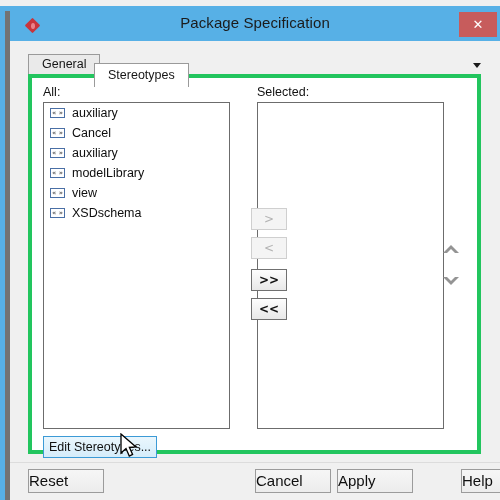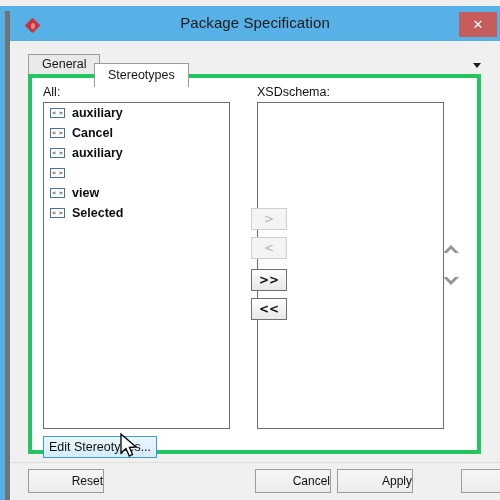--- a/index.html
+++ b/index.html
@@ -212,21 +212,21 @@
   .stereo-icon .gl {
     position: absolute;
     top: -1px;
     font-size: 7px;
     line-height: 10px;
     color: #2b2b2b;
     font-family: "DejaVu Sans", sans-serif;
   }
   .stereo-icon .gl-l { left: 1px; }
   .stereo-icon .gl-r { right: 1px; }
-  .list-item-label { display: inline-block; font-weight: bold; }
+  .list-item-label { display: inline-block; }
 
   
   .xfer-btn {
     position: absolute;
     left: 219px;
     width: 36px;
     height: 22px;
     box-sizing: border-box;
     border: 1px solid #9c9c9c;
     background: linear-gradient(to bottom, #f7f7f7 0%, #ececec 100%);
@@ -290,24 +290,24 @@
     height: 1px;
     background: #dcdcdc;
   }
   .dlg-btn {
     position: absolute;
     top: 428px;
     height: 24px;
     box-sizing: border-box;
     border: 1px solid #9b9b9b;
     background: linear-gradient(to bottom, #f6f6f6 0%, #ececec 100%);
-    font-size: 12px;
+    font-size: 15px;
     color: #0f0f0f;
     line-height: 22px;
-    text-align: right;
+    text-align: left;
     cursor: default;
   }
   .btn-reset  { left: 18px;  width: 76px; }
   .btn-ok     { left: 163px; width: 76px; }
   .btn-cancel { left: 245px; width: 76px; }
   .btn-apply  { left: 327px; width: 76px; }
   .btn-help   { left: 409px; width: 64px; margin-left: 42px; }
 
   
   .cursor {
@@ -345,21 +345,21 @@
         <div class="tab-overflow-arrow">
           <svg width="12" height="12" viewBox="0 0 12 12">
             <polygon points="2,4 10,4 6,9" fill="#1a1a1a"></polygon>
           </svg>
         </div>
       </div>
 
       <div class="tab-panel">
 
         <div class="field-label label-all">All:</div>
-        <div class="field-label label-selected">XSDschema:</div>
+        <div class="field-label label-selected">Selected:</div>
 
         <div class="listbox listbox-all" id="all-listbox">
             <div class="list-item">
               <span class="stereo-icon">
                 <span class="gl gl-l">«</span>
                 <span class="gl gl-r">»</span>
               </span>
               <span class="list-item-label">auxiliary</span>
             </div>
             <div class="list-item">
@@ -374,34 +374,35 @@
                 <span class="gl gl-l">«</span>
                 <span class="gl gl-r">»</span>
               </span>
               <span class="list-item-label">auxiliary</span>
             </div>
             <div class="list-item">
               <span class="stereo-icon">
                 <span class="gl gl-l">«</span>
                 <span class="gl gl-r">»</span>
               </span>
+              <span class="list-item-label">modelLibrary</span>
             </div>
             <div class="list-item">
               <span class="stereo-icon">
                 <span class="gl gl-l">«</span>
                 <span class="gl gl-r">»</span>
               </span>
               <span class="list-item-label">view</span>
             </div>
             <div class="list-item">
               <span class="stereo-icon">
                 <span class="gl gl-l">«</span>
                 <span class="gl gl-r">»</span>
               </span>
-              <span class="list-item-label">Selected</span>
+              <span class="list-item-label">XSDschema</span>
             </div>
           </div>
 
         <div class="listbox listbox-selected" id="selected-listbox"></div>
 
         <div class="xfer-btn xfer-1 disabled">&gt;</div>
         <div class="xfer-btn xfer-2 disabled">&lt;</div>
         <div class="xfer-btn xfer-3 enabled">&gt;&gt;</div>
         <div class="xfer-btn xfer-4 enabled">&lt;&lt;</div>
 

